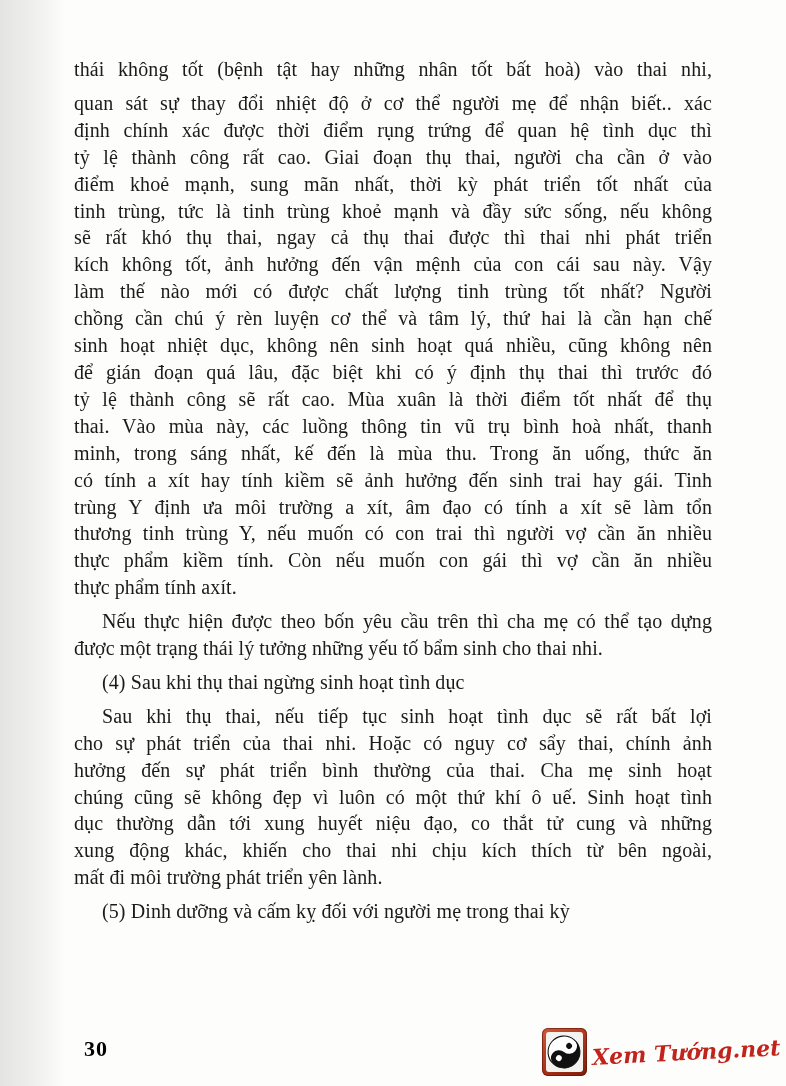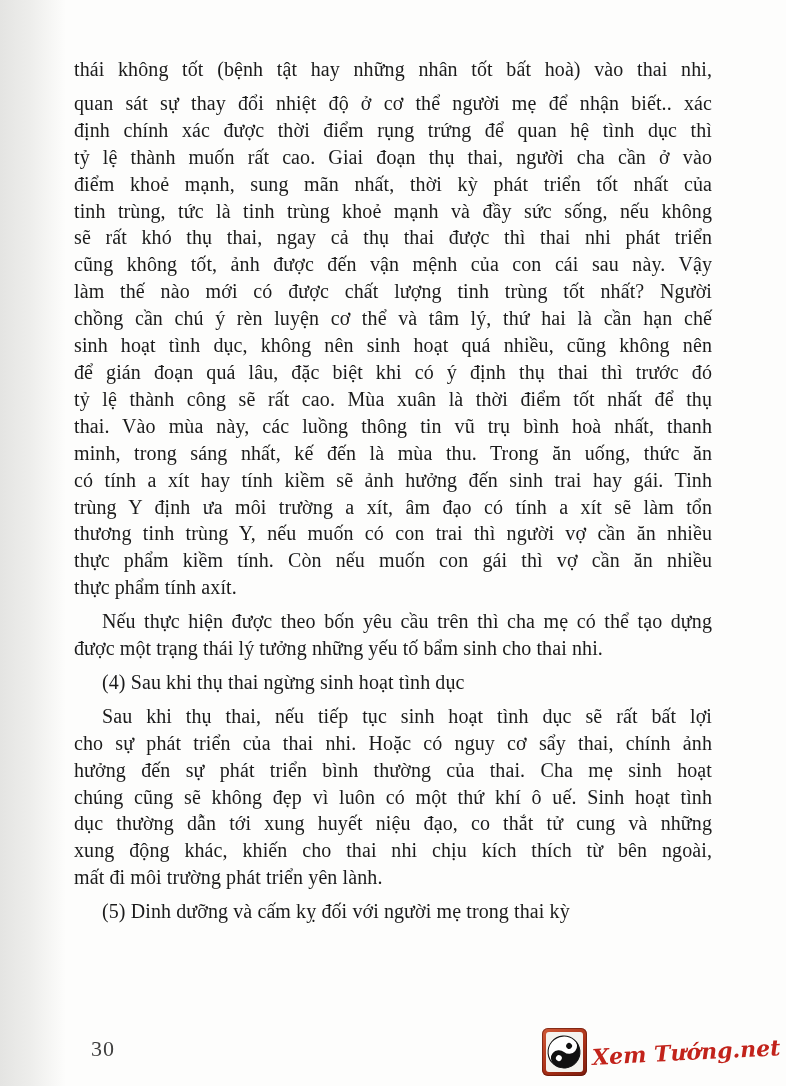--- a/index.html
+++ b/index.html
@@ -28,22 +28,22 @@
     font-size: 20px;
     line-height: 26.9px;
     letter-spacing: 0.1px;
     text-align: justify;
     text-align-last: justify;
     white-space: normal;
   }
   .line.last { text-align-last: left; }
   .line.ind { text-indent: 28px; }
   .page-number {
-    position: absolute; left: 91px; top: 1036px;
-    font-size: 22px; letter-spacing: 1px; color: #404040;
+    position: absolute; left: 84px; top: 1036px;
+    font-size: 22px; letter-spacing: 1px; color: #000000; font-weight: bold;
   }
   .watermark {
     position: absolute; right: 4px; top: 1028px;
     display: flex; align-items: center; gap: 5px;
   }
   .wm-box {
     width: 45px; height: 48px;
     border-radius: 6px;
     background: linear-gradient(145deg, #d05a38 0%, #aa3118 55%, #7c1d0d 100%);
     box-shadow: inset 0 0 0 1px rgba(90,20,8,0.6);
@@ -74,28 +74,28 @@
 
   <main class="text-block">
 
     <div class="para">
       <div class="line">thái không tốt (bệnh tật hay những nhân tốt bất hoà) vào thai nhi,</div>
     </div>
 
     <div class="para">
       <div class="line">quan sát sự thay đổi nhiệt độ ở cơ thể người mẹ để nhận biết.. xác</div>
       <div class="line">định chính xác được thời điểm rụng trứng để quan hệ tình dục thì</div>
-      <div class="line">tỷ lệ thành muốn rất cao. Giai đoạn thụ thai, người cha cần ở vào</div>
+      <div class="line">tỷ lệ thành công rất cao. Giai đoạn thụ thai, người cha cần ở vào</div>
       <div class="line">điểm khoẻ mạnh, sung mãn nhất, thời kỳ phát triển tốt nhất của</div>
       <div class="line">tinh trùng, tức là tinh trùng khoẻ mạnh và đầy sức sống, nếu không</div>
       <div class="line">sẽ rất khó thụ thai, ngay cả thụ thai được thì thai nhi phát triển</div>
-      <div class="line">cũng không tốt, ảnh được đến vận mệnh của con cái sau này. Vậy</div>
+      <div class="line">kích không tốt, ảnh hưởng đến vận mệnh của con cái sau này. Vậy</div>
       <div class="line">làm thế nào mới có được chất lượng tinh trùng tốt nhất? Người</div>
       <div class="line">chồng cần chú ý rèn luyện cơ thể và tâm lý, thứ hai là cần hạn chế</div>
-      <div class="line">sinh hoạt tình dục, không nên sinh hoạt quá nhiều, cũng không nên</div>
+      <div class="line">sinh hoạt nhiệt dục, không nên sinh hoạt quá nhiều, cũng không nên</div>
       <div class="line">để gián đoạn quá lâu, đặc biệt khi có ý định thụ thai thì trước đó</div>
       <div class="line">tỷ lệ thành công sẽ rất cao. Mùa xuân là thời điểm tốt nhất để thụ</div>
       <div class="line">thai. Vào mùa này, các luồng thông tin vũ trụ bình hoà nhất, thanh</div>
       <div class="line">minh, trong sáng nhất, kế đến là mùa thu. Trong ăn uống, thức ăn</div>
       <div class="line">có tính a xít hay tính kiềm sẽ ảnh hưởng đến sinh trai hay gái. Tinh</div>
       <div class="line">trùng Y định ưa môi trường a xít, âm đạo có tính a xít sẽ làm tổn</div>
       <div class="line">thương tinh trùng Y, nếu muốn có con trai thì người vợ cần ăn nhiều</div>
       <div class="line">thực phẩm kiềm tính. Còn nếu muốn con gái thì vợ cần ăn nhiều</div>
       <div class="line last">thực phẩm tính axít.</div>
     </div>

